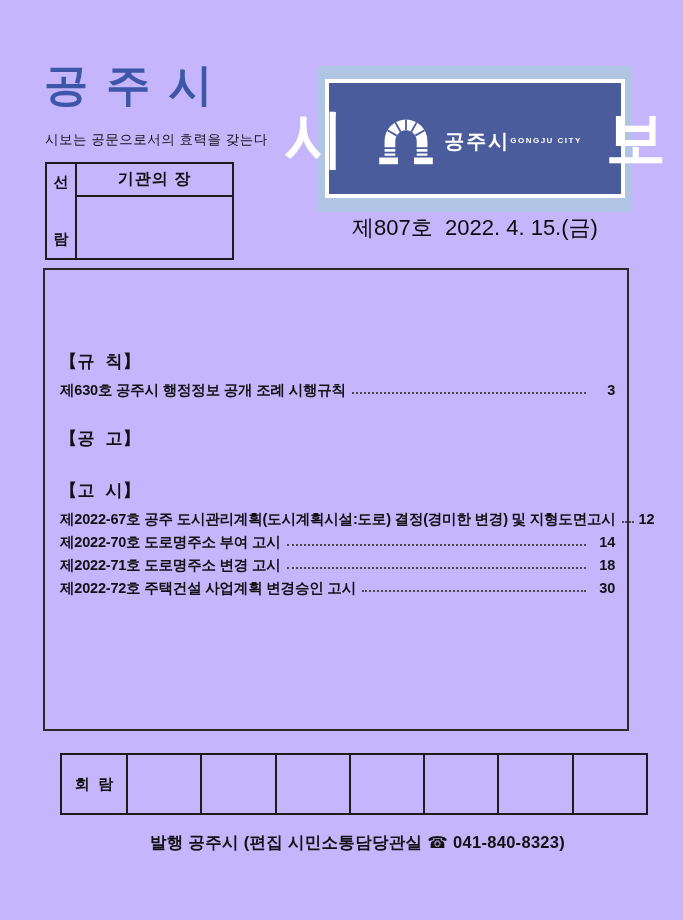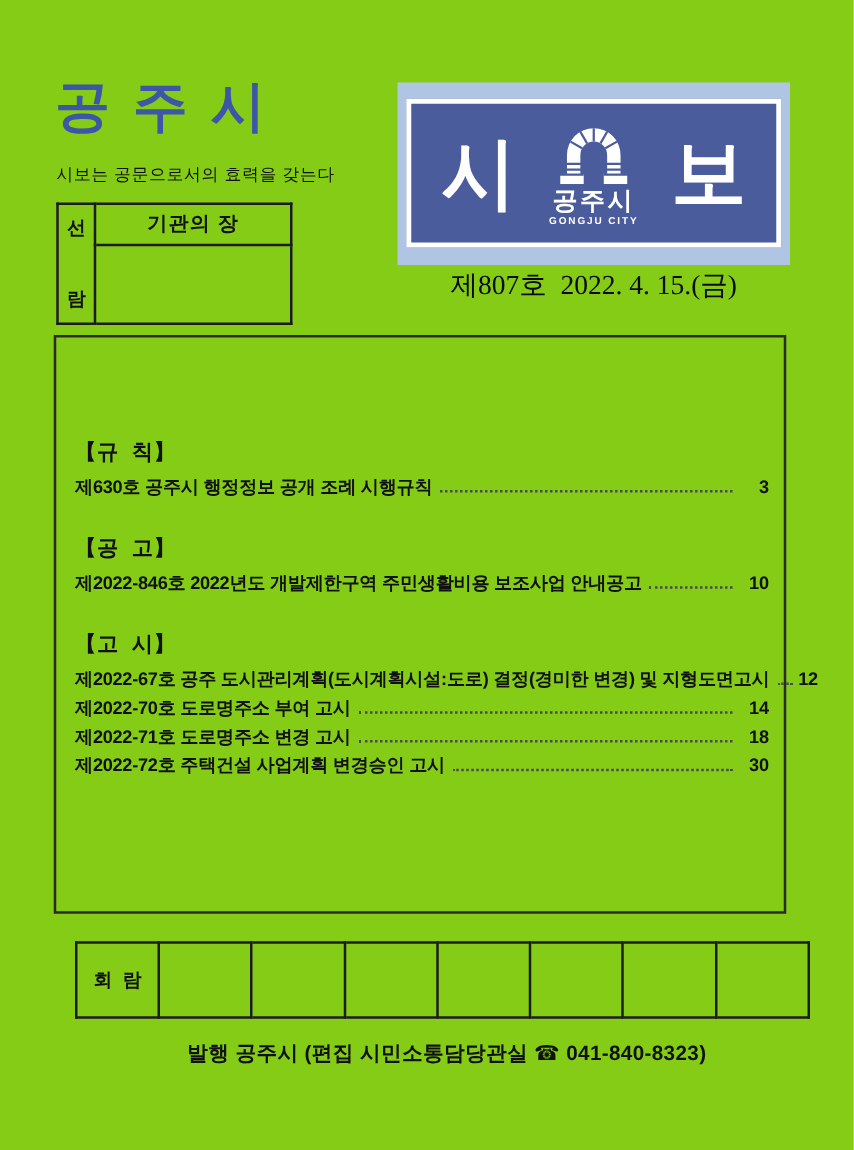--- a/index.html
+++ b/index.html
@@ -1,19 +1,19 @@
 <!DOCTYPE html>
 <html style="--title-blue: #3d56a7; --logo-frame-blue: #b0c4e4; --logo-box-blue: #4a5c9c; --text-black: #111111;"><head>
 <meta charset="utf-8">
 <style>
   * { margin:0; padding:0; box-sizing:border-box; }
   html,body { background:#e8e8e8; }
   body { font-family:"Liberation Sans","DejaVu Sans",sans-serif; color:var(--text-black,#111); }
   .page {
-    position:relative; width:683px; height:920px; background:#84cc16;
+    position:relative; width:683px; height:920px; background:#c4b5fd;
     margin:0 auto; overflow:hidden;
   }
   
   .city-title {
     position:absolute; left:44px; top:56px;
     font-size:44px; font-weight:bold; letter-spacing:3px;
     color:var(--title-blue,#3d56a7); white-space:pre;
   }
   .slogan {
     position:absolute; left:45px; top:131px;
@@ -43,33 +43,33 @@
   }
   .logo-box {
     position:absolute; left:7px; right:7px; top:13px; bottom:14px;
     background:var(--logo-box-blue,#4a5c9c); border:4px solid #fff;
     display:flex; align-items:center; justify-content:center; gap:24px;
   }
   .logo-syllable {
     color:#fff; font-size:60px; font-weight:bold; line-height:1;
     transform:scaleY(1.05);
   }
-  .logo-center { display:flex; flex-direction:column; align-items:center; margin-top:4px; }
+  .logo-center { display:flex; flex-direction:row; align-items:center; margin-top:4px; }
   .logo-center svg { display:block; }
   .logo-city-ko {
     color:#fff; font-weight:bold; font-size:20px; letter-spacing:2px;
     line-height:1.1; margin-top:1px; white-space:pre;
   }
   .logo-city-en {
     color:#fff; font-weight:bold; font-size:8px; letter-spacing:1.5px;
     line-height:1.2; white-space:pre;
   }
   .issue-line {
     position:absolute; left:318px; top:213px; width:314px;
-    text-align:center; font-family:Liberation Serif, serif;
+    text-align:center; font-family:Liberation Sans, sans-serif;
     font-size:22px; font-weight:500; white-space:pre; color:#0a0a0a;
   }
   
   .toc-box {
     position:absolute; left:43px; top:268px; width:586px; height:463px;
     border:2px solid #2a2a2a; padding:80px 12px 0 15px;
   }
   .toc-section { margin-bottom:29px; }
   .toc-section-title {
     font-size:17px; font-weight:bold; white-space:pre; margin-bottom:9px;
@@ -162,25 +162,20 @@
       <div class="toc-section-title">【규  칙】</div>
       <div class="toc-item">
         <span class="toc-item-text">제630호 공주시 행정정보 공개 조례 시행규칙</span>
         <span class="toc-leader"></span>
         <span class="toc-page">3</span>
       </div>
     </div>
 
     <div class="toc-section">
       <div class="toc-section-title">【공  고】</div>
-      <div class="toc-item">
-        <span class="toc-item-text">제2022-846호 2022년도 개발제한구역 주민생활비용 보조사업 안내공고</span>
-        <span class="toc-leader"></span>
-        <span class="toc-page">10</span>
-      </div>
     </div>
 
     <div class="toc-section">
       <div class="toc-section-title">【고  시】</div>
       <div class="toc-item">
         <span class="toc-item-text">제2022-67호 공주 도시관리계획(도시계획시설:도로) 결정(경미한 변경) 및 지형도면고시</span>
         <span class="toc-leader"></span>
         <span class="toc-page">12</span>
       </div>
       <div class="toc-item">

